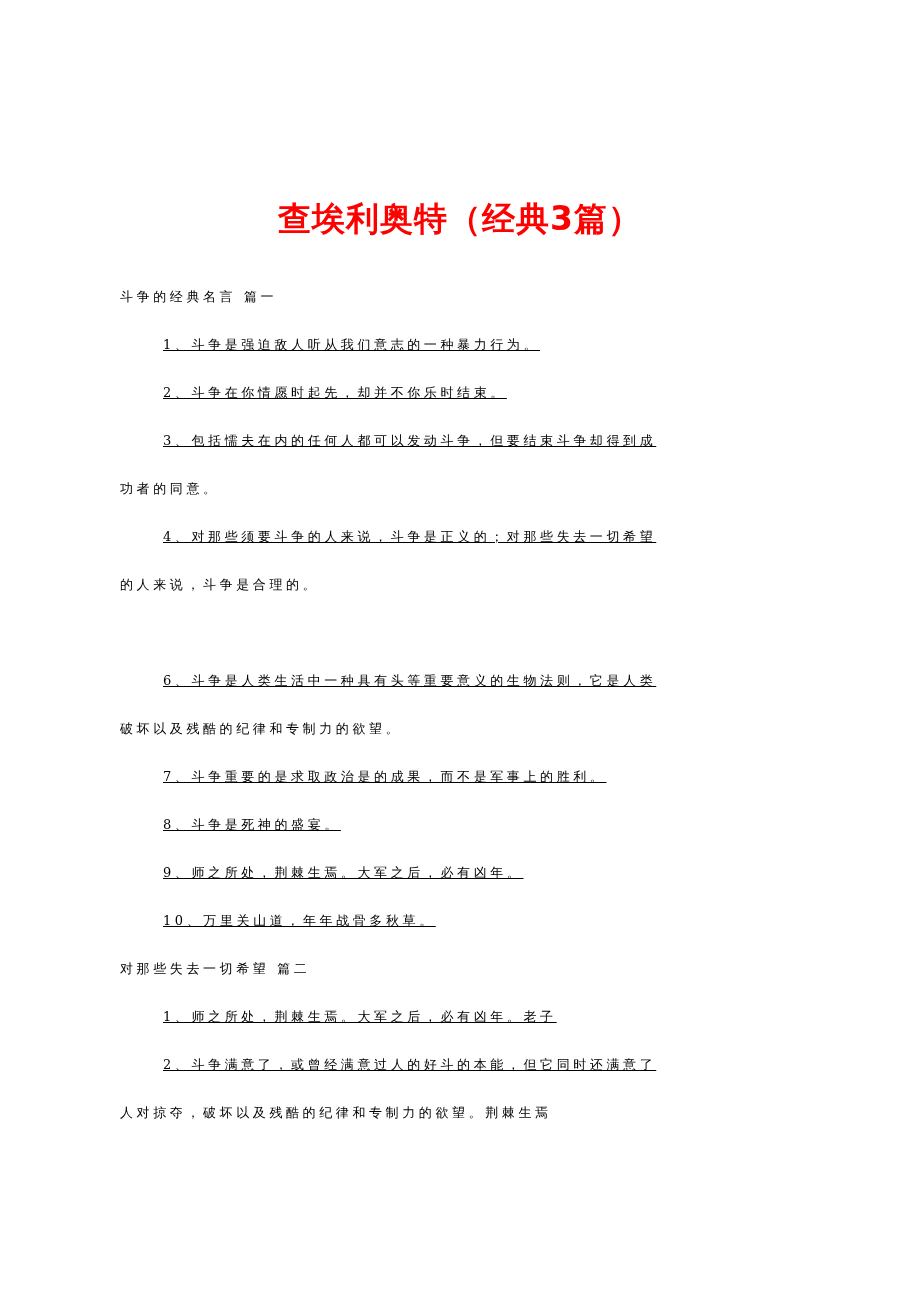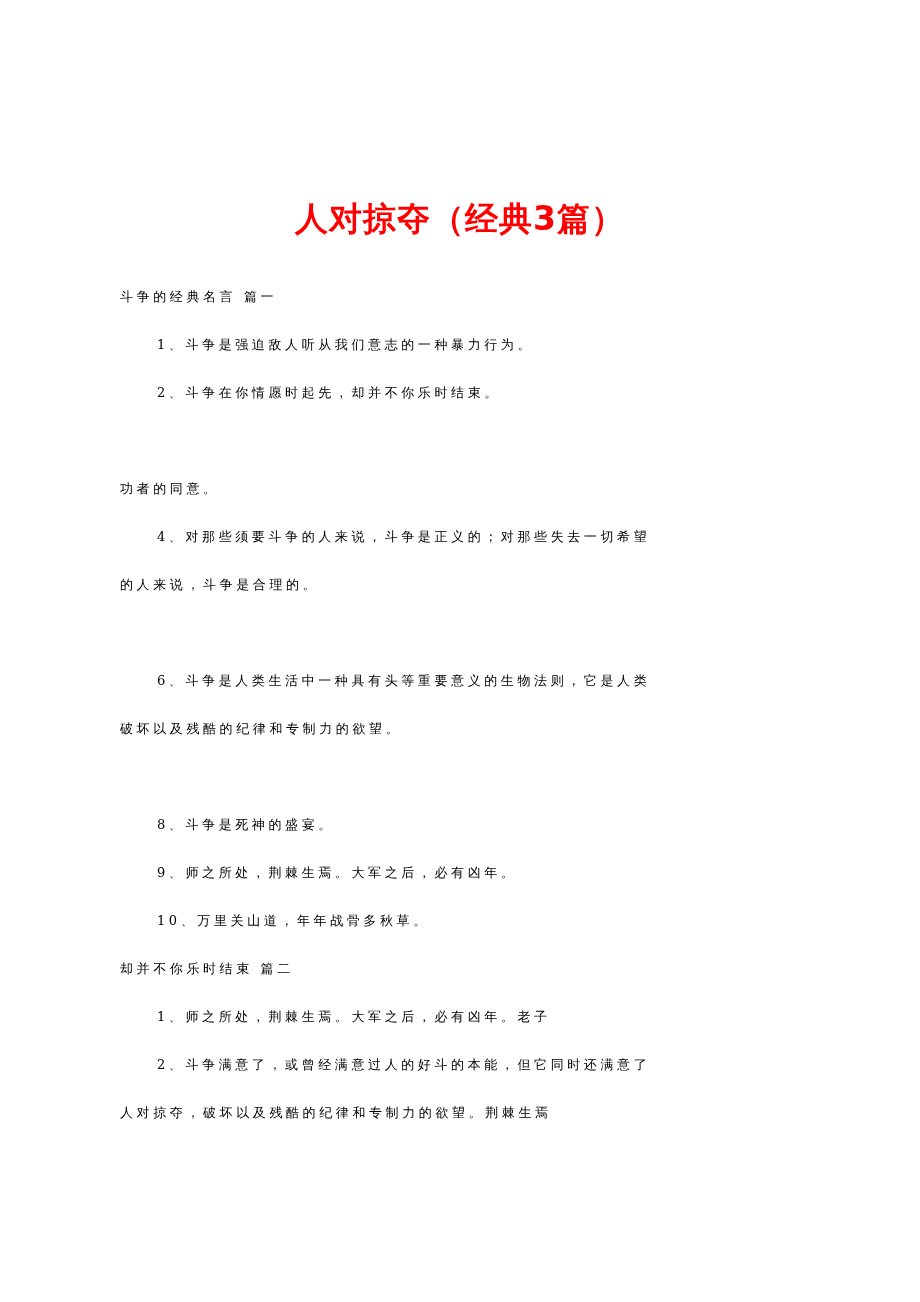--- a/index.html
+++ b/index.html
@@ -34,40 +34,42 @@
     }
     .line {
       position: absolute;
       left: 0;
       font-size: 13px;
       line-height: 24px;
       white-space: nowrap;
       letter-spacing: 3.6px;
     }
     .heading { left: 120px; }
-    .indent { left: 157px; }
+    .indent { left: 163px; text-decoration: underline; }
     .cont { left: 120px; }
   </style>
 </head>
 <body>
 
 <div class="page">
-  <div class="title">人对掠夺（经典3篇）</div>
+  <div class="title">查埃利奥特（经典3篇）</div>
 
   <div class="line heading" style="top:285px">斗争的经典名言 篇一</div>
 
   <div class="line indent" style="top:333px">1、斗争是强迫敌人听从我们意志的一种暴力行为。</div>
   <div class="line indent" style="top:381px">2、斗争在你情愿时起先，却并不你乐时结束。</div>
+  <div class="line indent" style="top:429px">3、包括懦夫在内的任何人都可以发动斗争，但要结束斗争却得到成</div>
   <div class="line cont" style="top:477px">功者的同意。</div>
   <div class="line indent" style="top:525px">4、对那些须要斗争的人来说，斗争是正义的；对那些失去一切希望</div>
   <div class="line cont" style="top:573px">的人来说，斗争是合理的。</div>
   <div class="line indent" style="top:669px">6、斗争是人类生活中一种具有头等重要意义的生物法则，它是人类</div>
   <div class="line cont" style="top:717px">破坏以及残酷的纪律和专制力的欲望。</div>
+  <div class="line indent" style="top:765px">7、斗争重要的是求取政治是的成果，而不是军事上的胜利。</div>
   <div class="line indent" style="top:813px">8、斗争是死神的盛宴。</div>
   <div class="line indent" style="top:861px">9、师之所处，荆棘生焉。大军之后，必有凶年。</div>
   <div class="line indent" style="top:909px">10、万里关山道，年年战骨多秋草。</div>
 
-  <div class="line heading" style="top:957px">却并不你乐时结束 篇二</div>
+  <div class="line heading" style="top:957px">对那些失去一切希望 篇二</div>
 
   <div class="line indent" style="top:1005px">1、师之所处，荆棘生焉。大军之后，必有凶年。老子</div>
   <div class="line indent" style="top:1053px">2、斗争满意了，或曾经满意过人的好斗的本能，但它同时还满意了</div>
   <div class="line cont" style="top:1101px">人对掠夺，破坏以及残酷的纪律和专制力的欲望。荆棘生焉</div>
 </div>
 
 </body></html>

